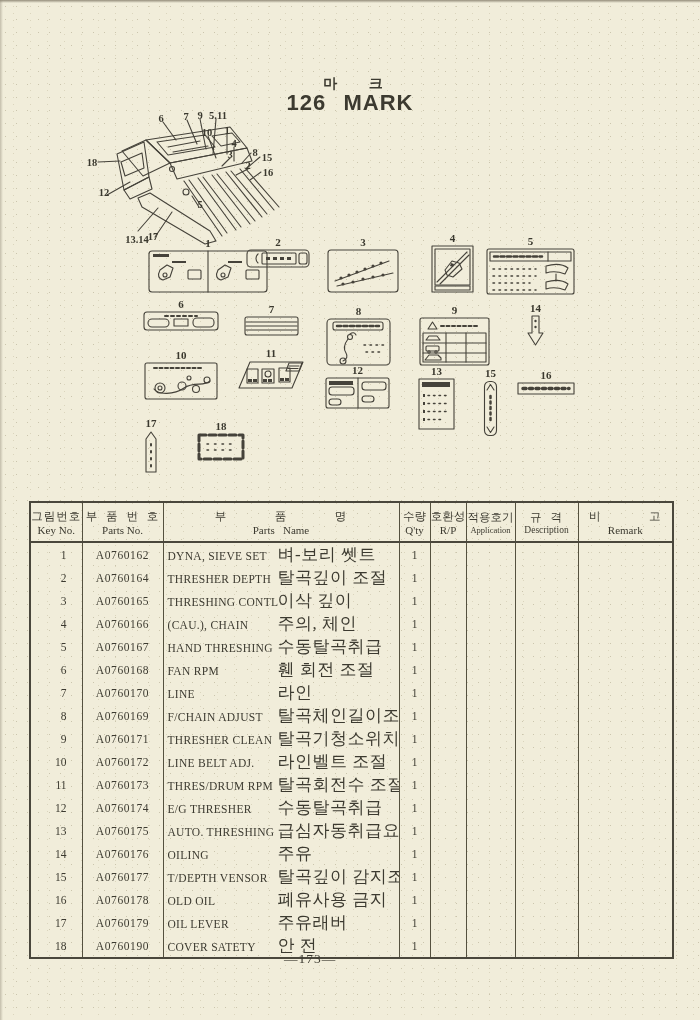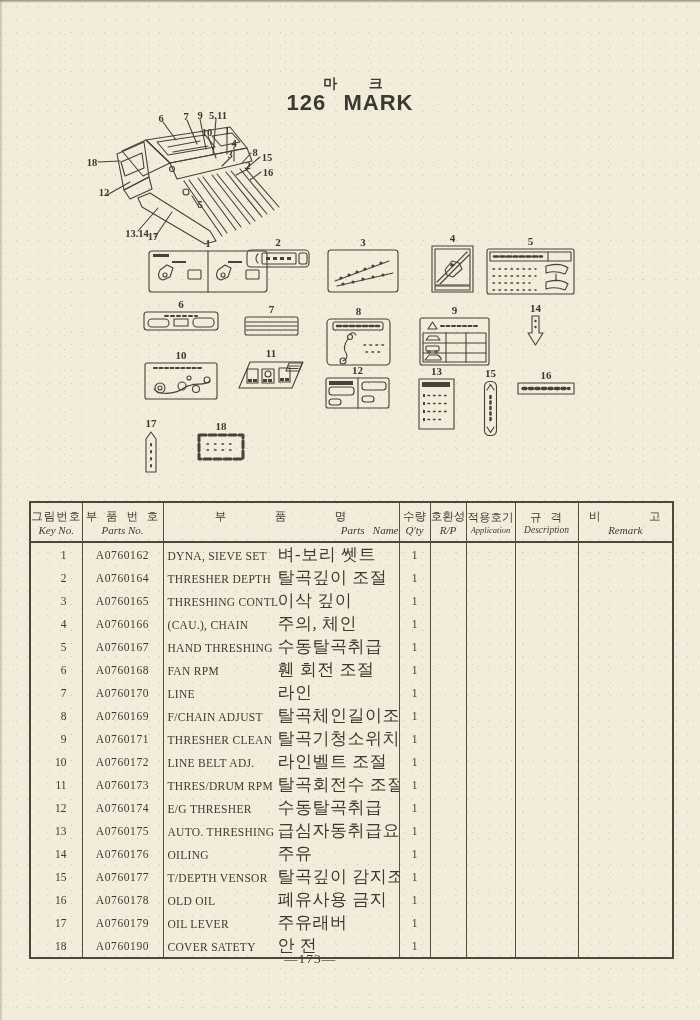--- a/index.html
+++ b/index.html
@@ -29,21 +29,21 @@
   .mark-num{font:bold 11px "Liberation Serif",serif;line-height:11px;margin-bottom:1px;color:#3a382e;}
   .mk{fill:none;stroke:#45423a;stroke-width:1.1;stroke-linejoin:round;stroke-linecap:round;}
   .f{fill:#45423a;stroke:none;}
   .parts-table{position:absolute;left:29px;top:501px;width:643px;height:447px;
     border-collapse:collapse;table-layout:fixed;}
   .parts-table th,.parts-table td{padding:0;overflow:hidden;white-space:nowrap;}
   .parts-table{border:2px solid #4a473c;}
   .parts-table th{border:1px solid #55513f;border-bottom:2px solid #4a473c;
     font-weight:normal;vertical-align:middle;}
   .h-ko{font-size:11.5px;letter-spacing:1px;font-family:Liberation Mono, monospace;}
-  .h-en{font-size:11px;font-style:italic;}
+  .h-en{font-size:11px;}
   .h-en.small{font-size:8.5px;letter-spacing:0;}
   .parts-table td{border-left:1px solid #55513f;border-right:1px solid #55513f;
     font-size:11.5px;vertical-align:middle;}
   td.c-key{text-align:right;padding-right:15px;}
   td.c-pno{text-align:center;letter-spacing:.6px;}
   td.c-name{padding-left:4px;}
   td.c-qty{text-align:center;}
   .nm-en{display:inline-block;width:110px;letter-spacing:.3px;}
   .nm-ko{font-size:17px;letter-spacing:.5px;}
   .footer{position:absolute;top:951px;left:250px;width:120px;text-align:center;
@@ -112,21 +112,21 @@
       <span class="callout" style="left: 207px; top: 132px;">10</span>
       <span class="callout" style="left: 227px; top: 130px;">1</span>
       <span class="callout" style="left: 234px; top: 143px;">4</span>
       <span class="callout" style="left: 230px; top: 154px;">3</span>
       <span class="callout" style="left: 255px; top: 152px;">8</span>
       <span class="callout" style="left: 267px; top: 157px;">15</span>
       <span class="callout" style="left: 248px; top: 165px;">2</span>
       <span class="callout" style="left: 268px; top: 172px;">16</span>
       <span class="callout" style="left: 92px; top: 162px;">18</span>
       <span class="callout" style="left: 104px; top: 192px;">12</span>
-      <span class="callout" style="left: 137px; top: 233px;">13.14</span>
+      <span class="callout" style="left: 137px; top: 239px;">13.14</span>
       <span class="callout" style="left: 153px; top: 236px;">17</span>
       <span class="callout" style="left: 200px; top: 204px;">5</span>
     </div>
 
   <div class="mark" style="left:148px;top:238px;width:120px;">
     <div class="mark-num">1</div>
     <svg width="120" height="43" viewBox="0 0 120 43">
         <g class="mk">
       <rect x="1" y="1" width="118" height="41" rx="3"></rect>
           <line x1="60" y1="1" x2="60" y2="42"></line>
@@ -420,21 +420,21 @@
         <th>
           <div class="h-ko">그림번호</div>
           <div class="h-en">Key No.</div>
           </th>
         <th>
           <div class="h-ko">부 품 번 호</div>
           <div class="h-en">Parts No.</div>
           </th>
         <th>
           <div class="h-ko" style="white-space:pre;">부      품      명</div>
-          <div class="h-en" style="white-space:pre;text-align:right;">Parts   Name</div>
+          <div class="h-en" style="white-space:pre;">Parts   Name</div>
           </th>
         <th>
           <div class="h-ko" style="letter-spacing:0;">수량</div>
           <div class="h-en">Q'ty</div>
           </th>
         <th>
           <div class="h-ko" style="letter-spacing:0;">호환성</div>
           <div class="h-en">R/P</div>
           </th>
         <th>

